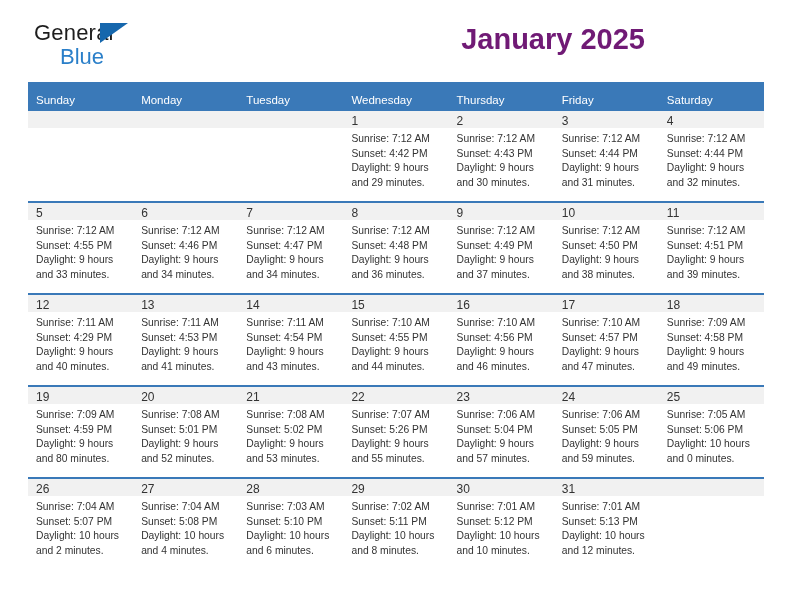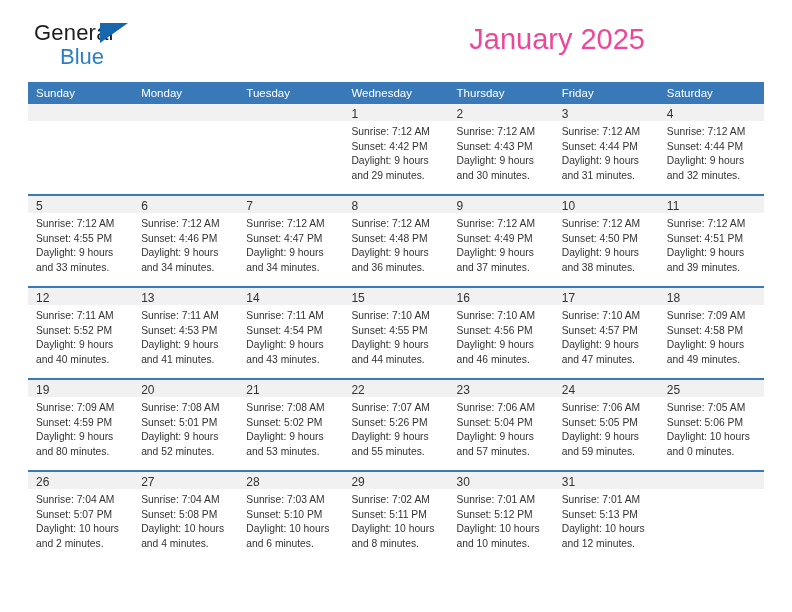--- a/index.html
+++ b/index.html
@@ -59,44 +59,44 @@
     height: 0;
     border-left: 28px solid #1667ad;
     border-bottom: 20px solid transparent;
   }
   .title-block {
     text-align: right;
     padding-top: 2px;
   }
   .cal-title {
     font-size: 29px;
-    color: #ec4899;
+    color: #701a75;
     line-height: 1.05;
-    font-weight: normal;
+    font-weight: bold;
     margin: 0;
   }
   .cal-subtitle {
     font-size: 14.5px;
     color: #1d1d1d;
     margin-top: 7px;
   }
   
   table.cal {
     width: 736px;
     border-collapse: collapse;
     table-layout: fixed;
     margin-top: 4px;
   }
   table.cal th {
     background: #3a79b8;
     color: #ffffff;
     font-weight: normal;
     font-size: 11.5px;
     text-align: left;
-    padding: 5px 0 5px 8px;
+    padding: 12px 0 5px 8px;
     height: 11px;
     border: none;
   }
   table.cal td {
     vertical-align: top;
     padding: 0;
     border-top: 2px solid #3a79b8;
     height: 90px;
     background: #ffffff;
   }
@@ -296,21 +296,21 @@
               </div>
             </div>
           </td>
         </tr>
         <tr class="week">
           <td>
             <div class="cell">
               <div class="daynum">12</div>
               <div class="info">
                 <div>Sunrise: 7:11 AM</div>
-                <div>Sunset: 5:52 PM</div>
+                <div>Sunset: 4:29 PM</div>
                 <div>Daylight: 9 hours</div>
                 <div>and 40 minutes.</div>
               </div>
             </div>
           </td>
           <td>
             <div class="cell">
               <div class="daynum">13</div>
               <div class="info">
                 <div>Sunrise: 7:11 AM</div>

